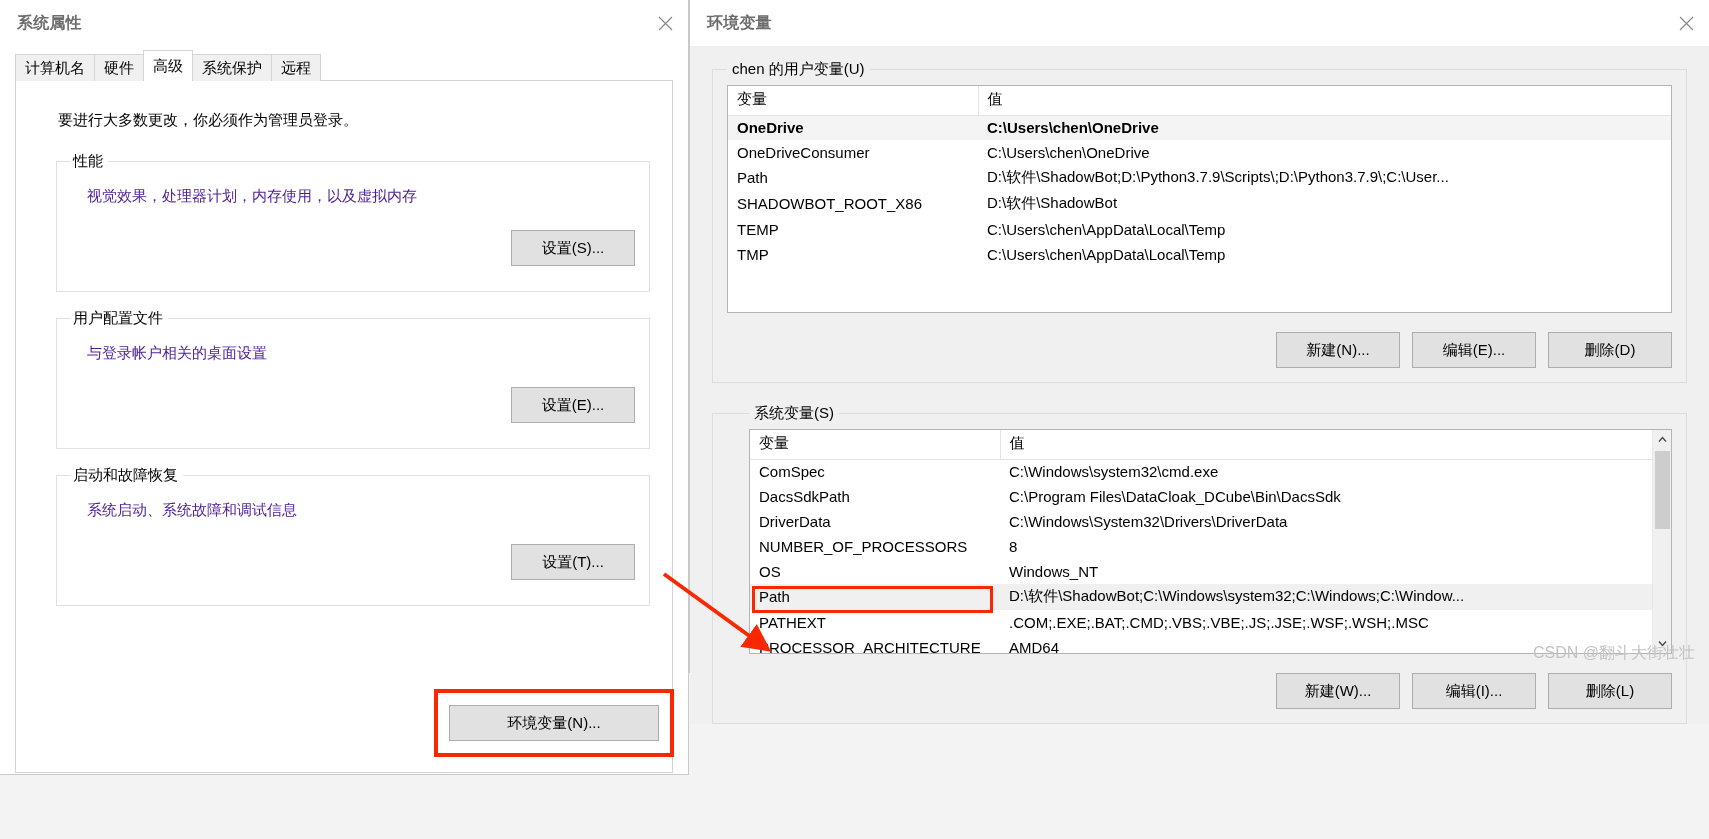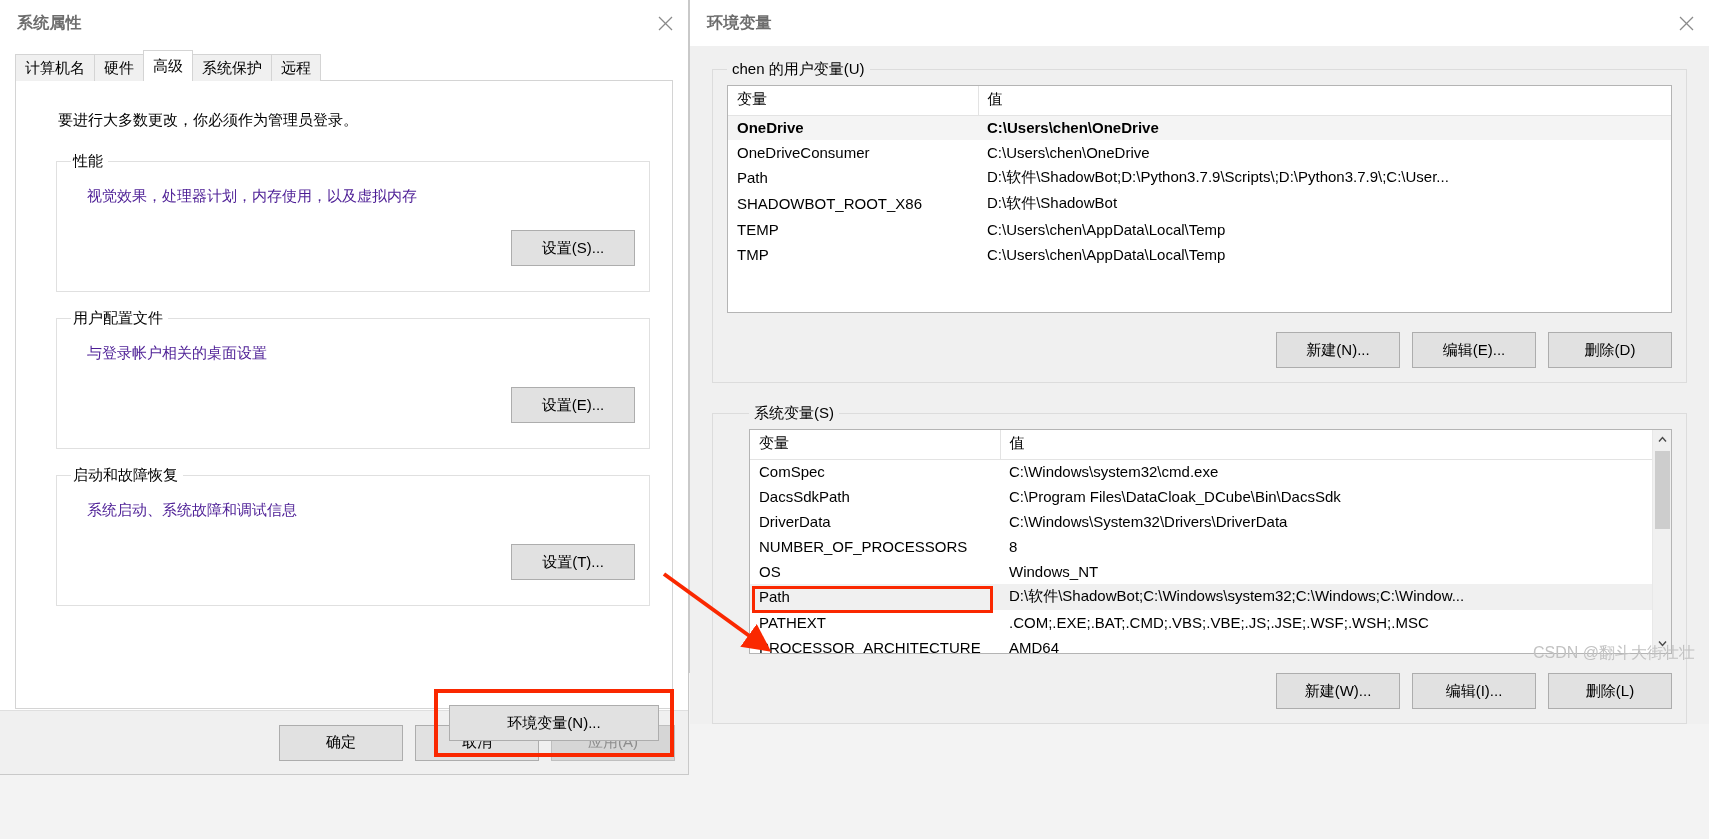--- a/index.html
+++ b/index.html
@@ -300,25 +300,20 @@
         <div class="group-btnrow">
           <button class="btn">设置(T)...</button>
         </div>
       </fieldset>
 
       <div class="envvar-wrap">
         <button class="btn">环境变量(N)...</button>
       </div>
     </div>
 
-    <div class="dialog-footer">
-      <button class="btn">确定</button>
-      <button class="btn">取消</button>
-      <button class="btn disabled">应用(A)</button>
-    </div>
   </div>
 
   <div class="win" id="envwin">
     <div class="titlebar">
       <div class="title-text">环境变量</div>
       <div class="close-btn">
         <svg width="15" height="15" viewBox="0 0 15 15">
             <line x1="1" y1="1" x2="14" y2="14" stroke="currentColor" stroke-width="1.3"></line>
             <line x1="14" y1="1" x2="1" y2="14" stroke="currentColor" stroke-width="1.3"></line>
           </svg>

